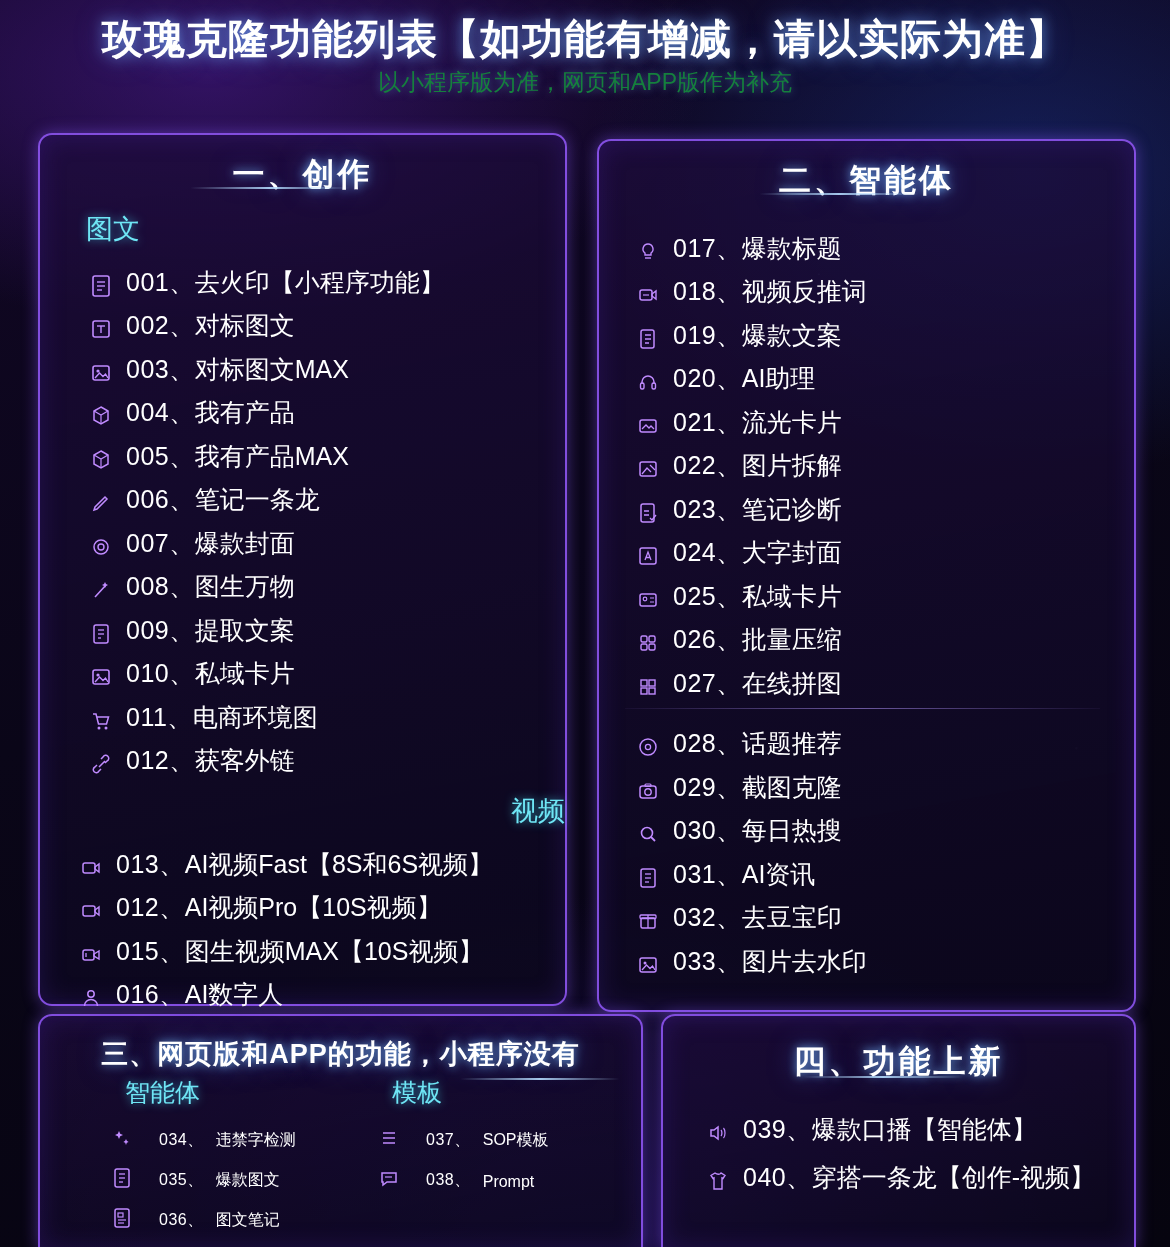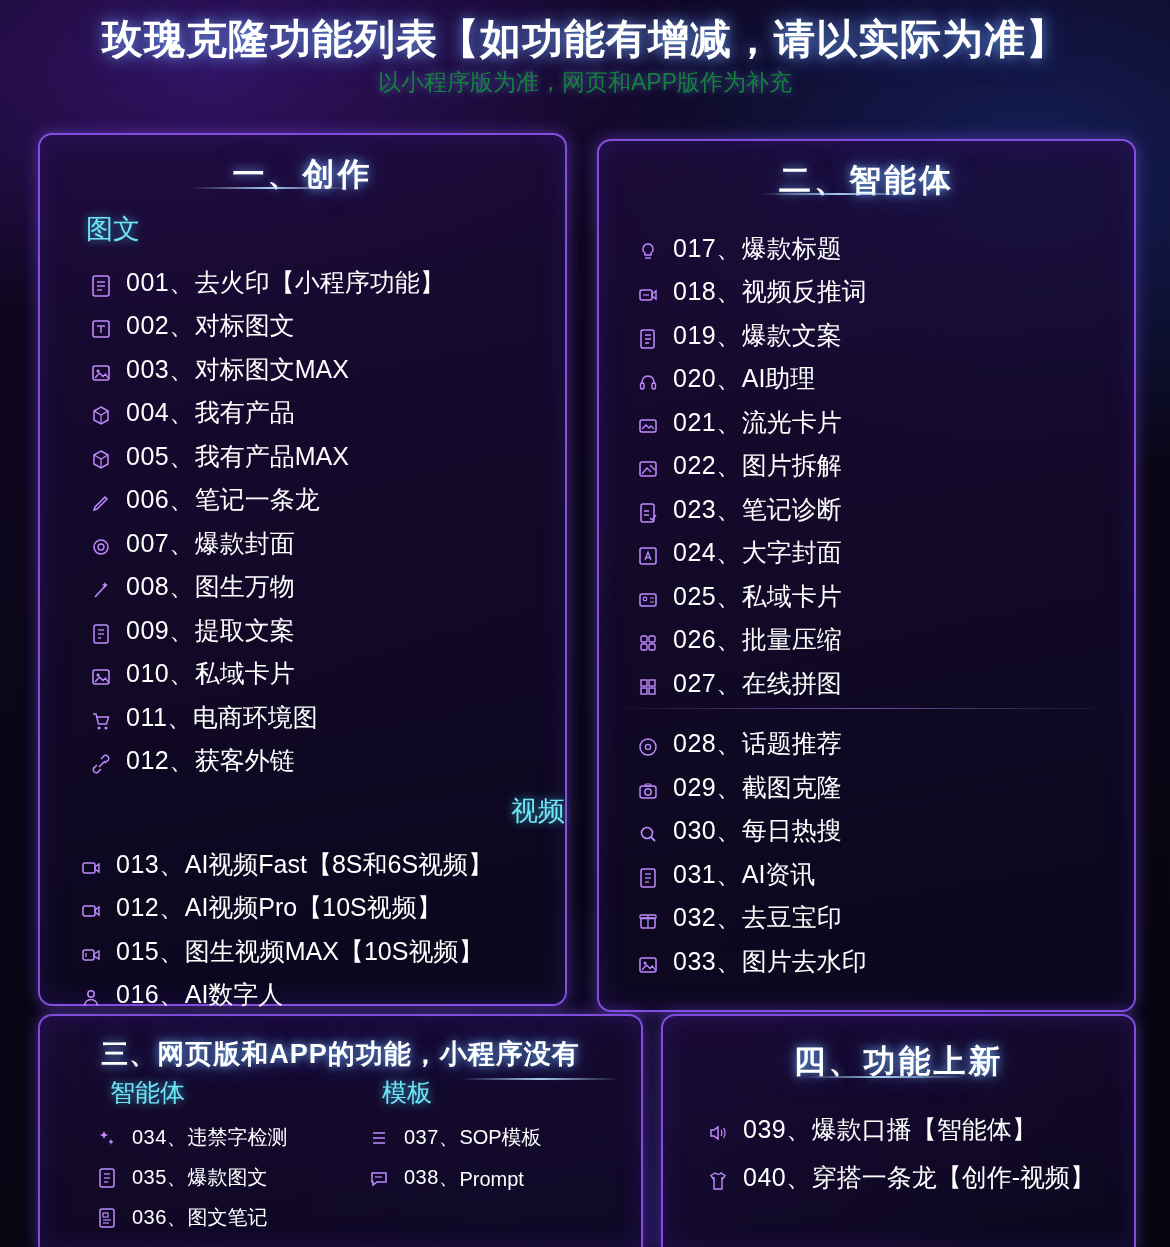--- a/index.html
+++ b/index.html
@@ -120,27 +120,28 @@
 
   .divider {
     height: 1px;
     margin: 8px 34px 8px 26px;
     background: linear-gradient(90deg, rgba(160,120,255,0.05), rgba(180,150,255,0.55), rgba(160,120,255,0.05));
   }
 
   
   .cols {
     display: flex;
-    padding-left: 52px;
+    padding-left: 20px;
     margin-top: 4px;
+    margin-left: 47px;
   }
   .col { width: 272px; }
   .col .subhead { display:block; margin-bottom: 2px; padding-left: 18px; font-size: 25px; }
   .col .list { padding-left: 0; margin-top: 2px; }
-  .col .row { font-size: 20px; height: 40px; }
+  .col .row { font-size: 16px; height: 40px; gap: 12px; }
 
   #panel-new .list { padding-left: 40px; margin-top: 14px; }
   #panel-new .row { font-size: 25px; height: 48px; }
 
   .sheen {
     position:absolute;
     pointer-events:none;
     width: 160px; height: 2px;
     background: linear-gradient(90deg, transparent, rgba(180,220,255,0.9), transparent);
     filter: blur(0.5px);

